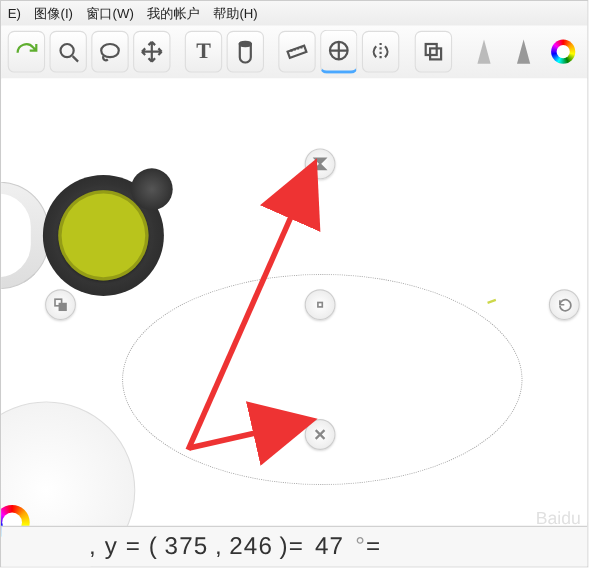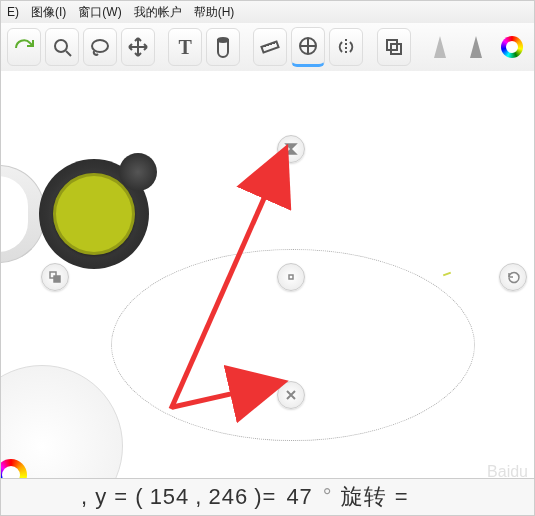--- a/index.html
+++ b/index.html
@@ -186,25 +186,24 @@
     <div class="ring2"></div>
     <div class="cursor">
       <svg viewBox="0 0 24 24">
           <path d="M3 2l6 18 3-7 7-3z"></path>
         </svg>
     </div>
   </div>
 
   <div class="status">
     <span>, y = (</span>
-    <span style="margin:0 6px">154</span>
+    <span style="margin:0 6px">375</span>
     <span>,</span>
     <span style="margin:4px 6px">246</span>
     <span>)</span>
     <span>=</span>
     <span style="margin:0 10px">47</span>
     <span class="dim">°</span>
-    <span style="margin:0 8px">旋转</span>
     <span>=</span>
   </div>
 
   <div class="watermark">Baidu</div>
 </div>
 
 </body></html>

